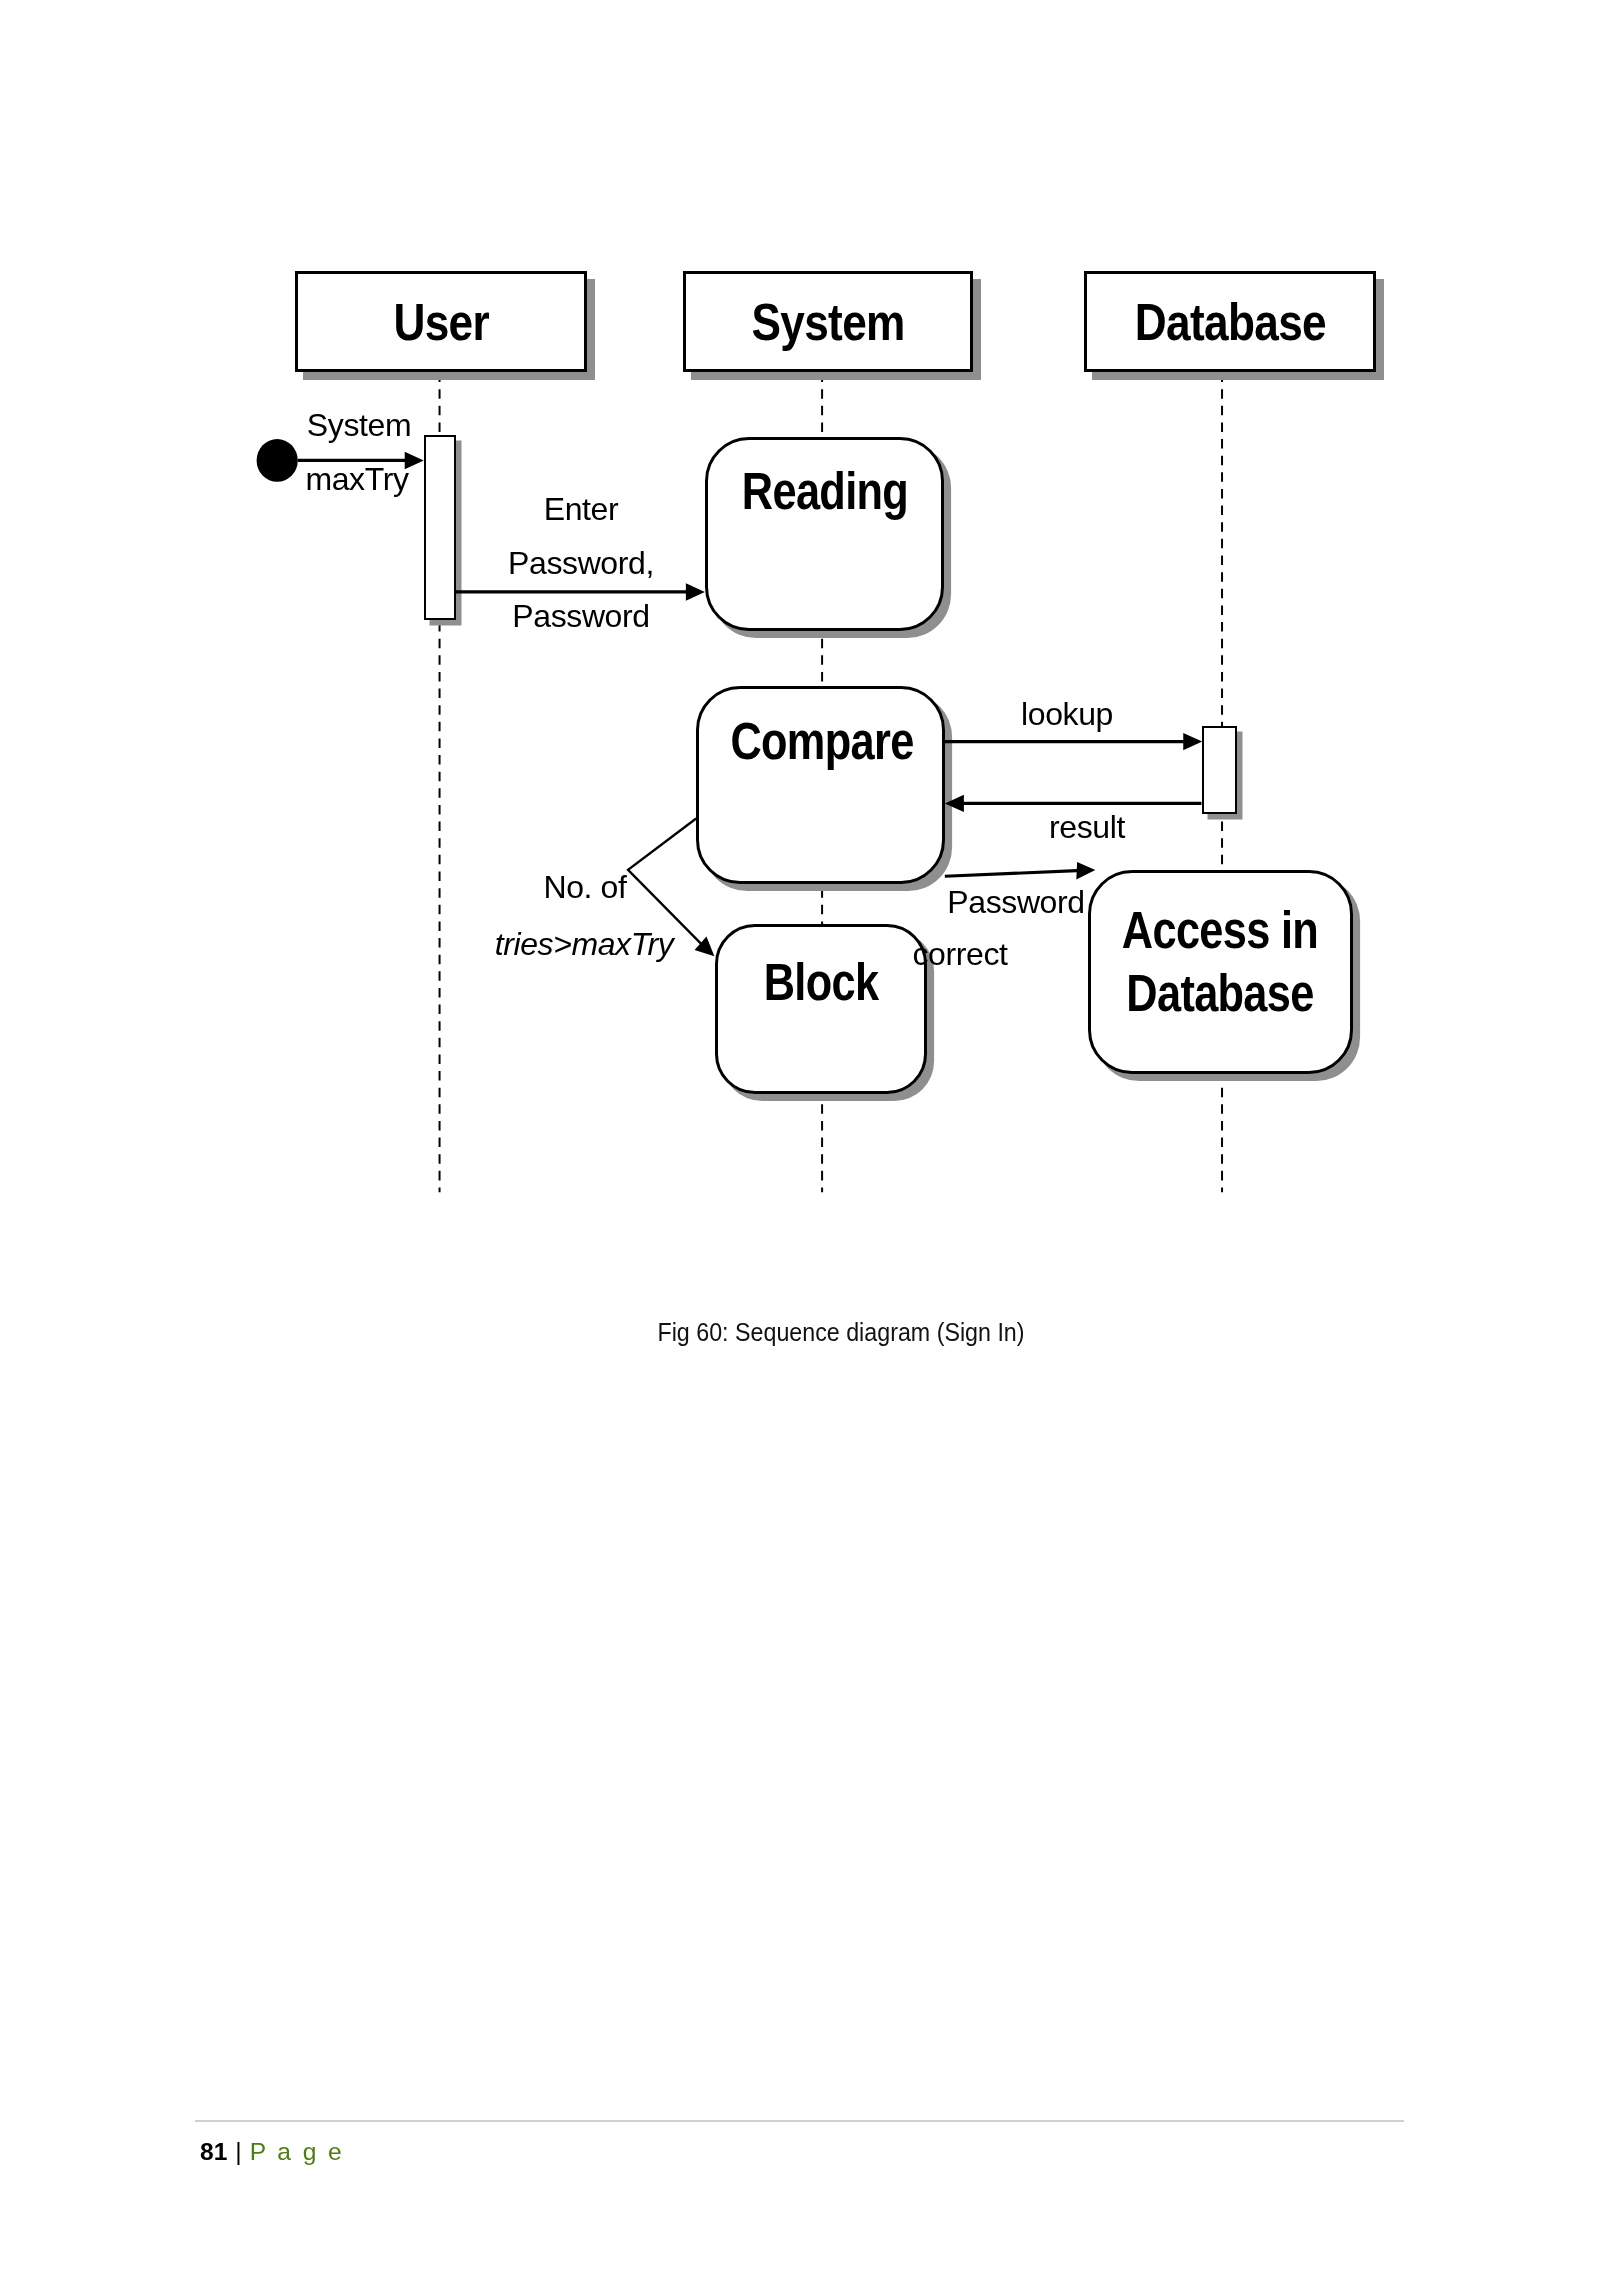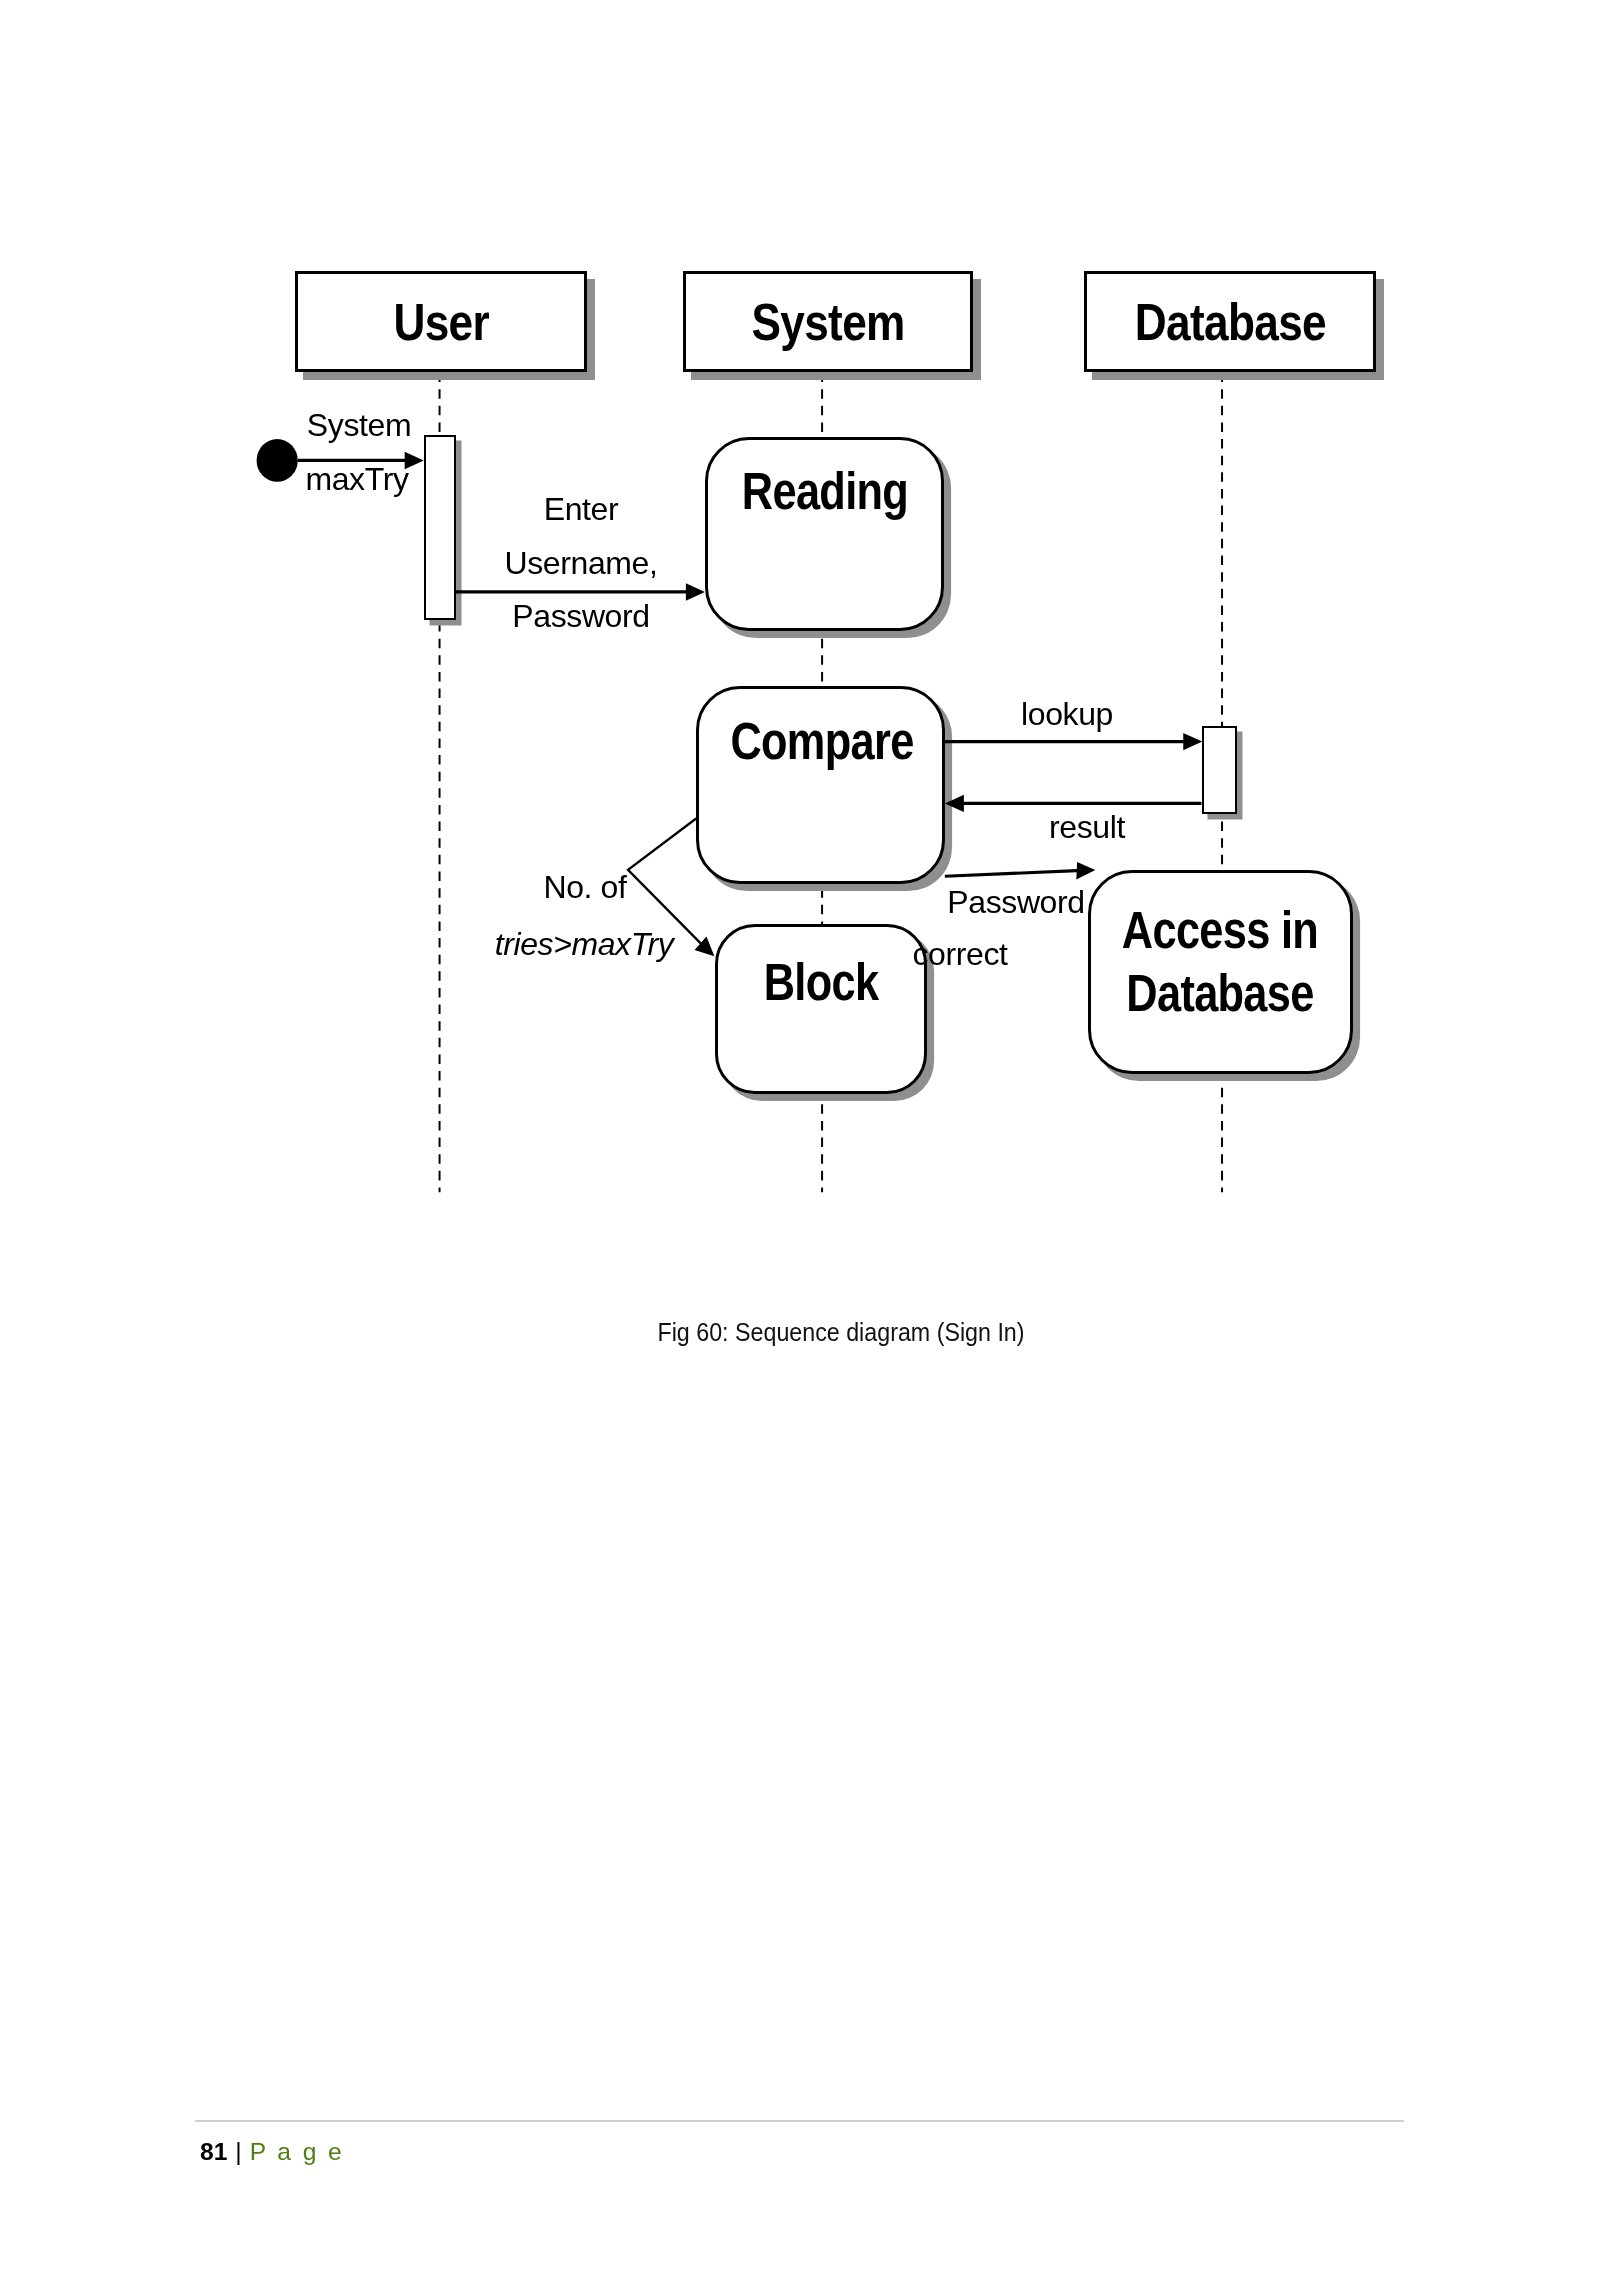--- a/index.html
+++ b/index.html
@@ -128,21 +128,21 @@
 
   <div class="lbl state-lbl" id="lbl-reading">Reading</div>
   <div class="lbl state-lbl" id="lbl-compare">Compare</div>
   <div class="lbl state-lbl" id="lbl-block">Block</div>
   <div class="lbl state-lbl" id="lbl-access-1">Access in</div>
   <div class="lbl state-lbl" id="lbl-access-2">Database</div>
 
   <div class="lbl msg" id="m-sysready-1">System</div>
   <div class="lbl msg" id="m-sysready-2">maxTry</div>
   <div class="lbl msg" id="m-enter-1">Enter</div>
-  <div class="lbl msg" id="m-enter-2">Username,</div>
+  <div class="lbl msg" id="m-enter-2">Password,</div>
   <div class="lbl msg" id="m-enter-3">Password</div>
   <div class="lbl msg" id="m-lookup">lookup</div>
   <div class="lbl msg" id="m-result">result</div>
   <div class="lbl msg" id="m-tries-1">No. of</div>
   <div class="lbl msg" id="m-tries-2">tries&gt;maxTry</div>
   <div class="lbl msg" id="m-pass-1">Password</div>
   <div class="lbl msg" id="m-pass-2">correct</div>
 
   <div class="lbl" id="caption">Fig 60: Sequence diagram (Sign In)</div>
 

